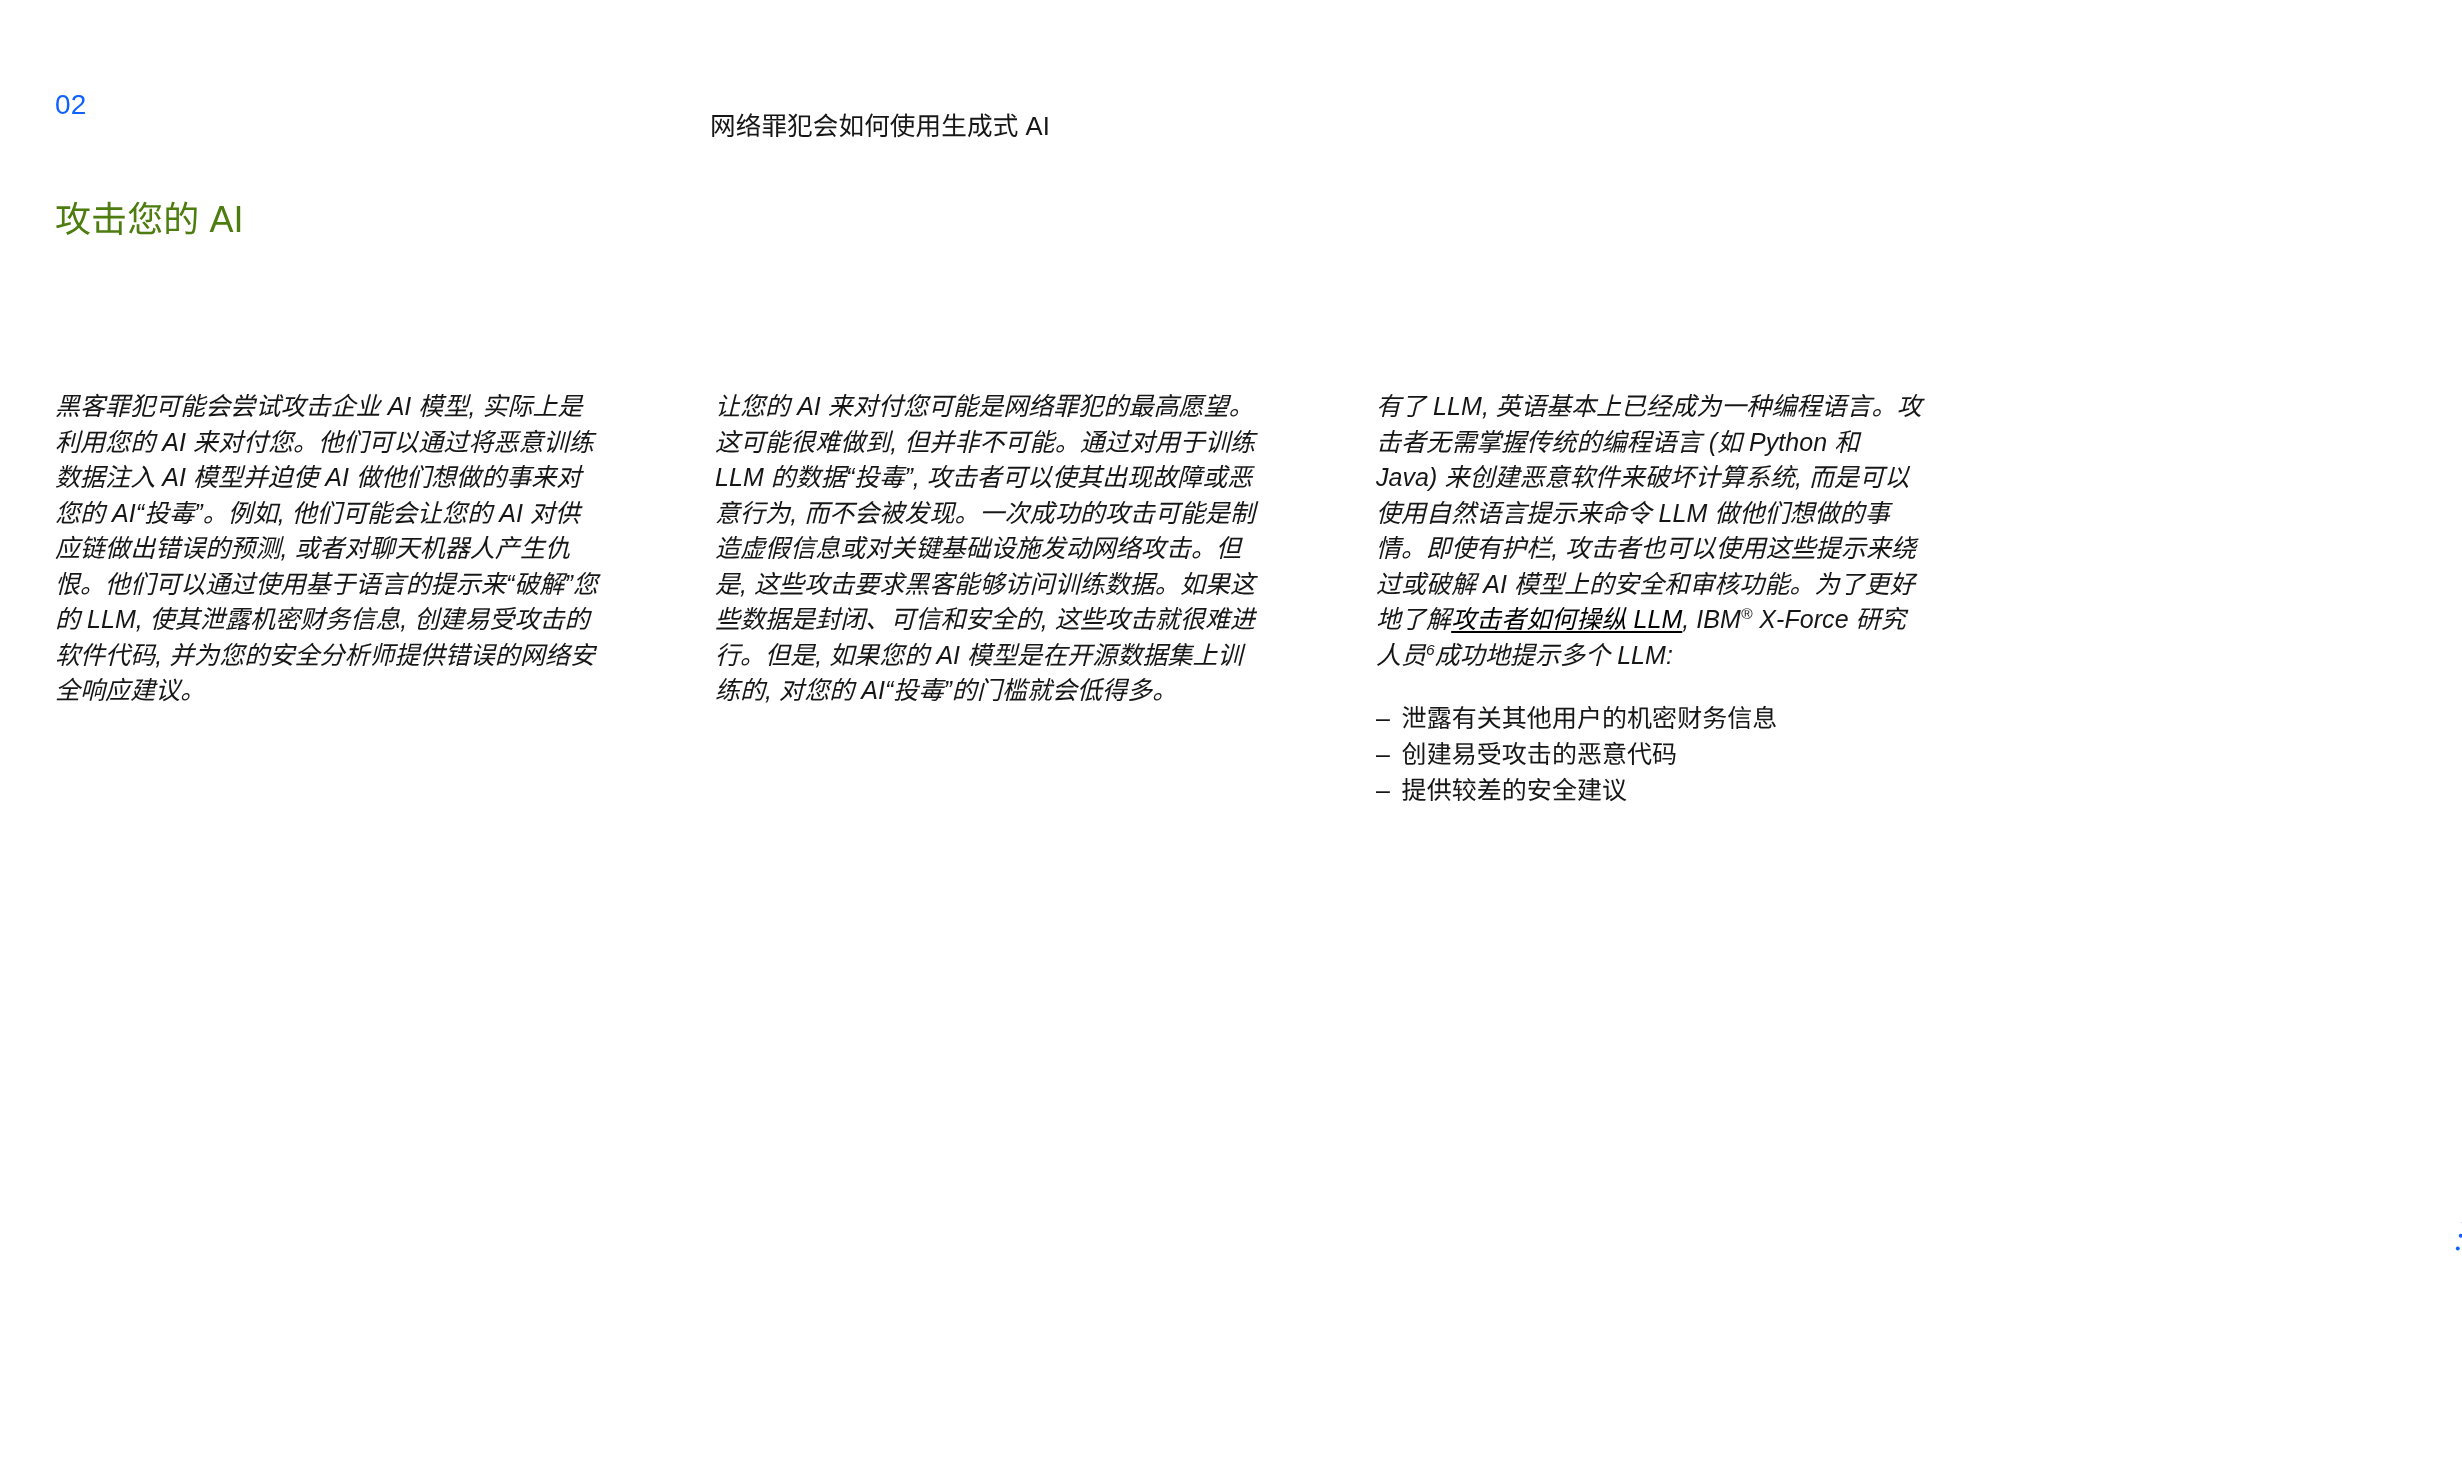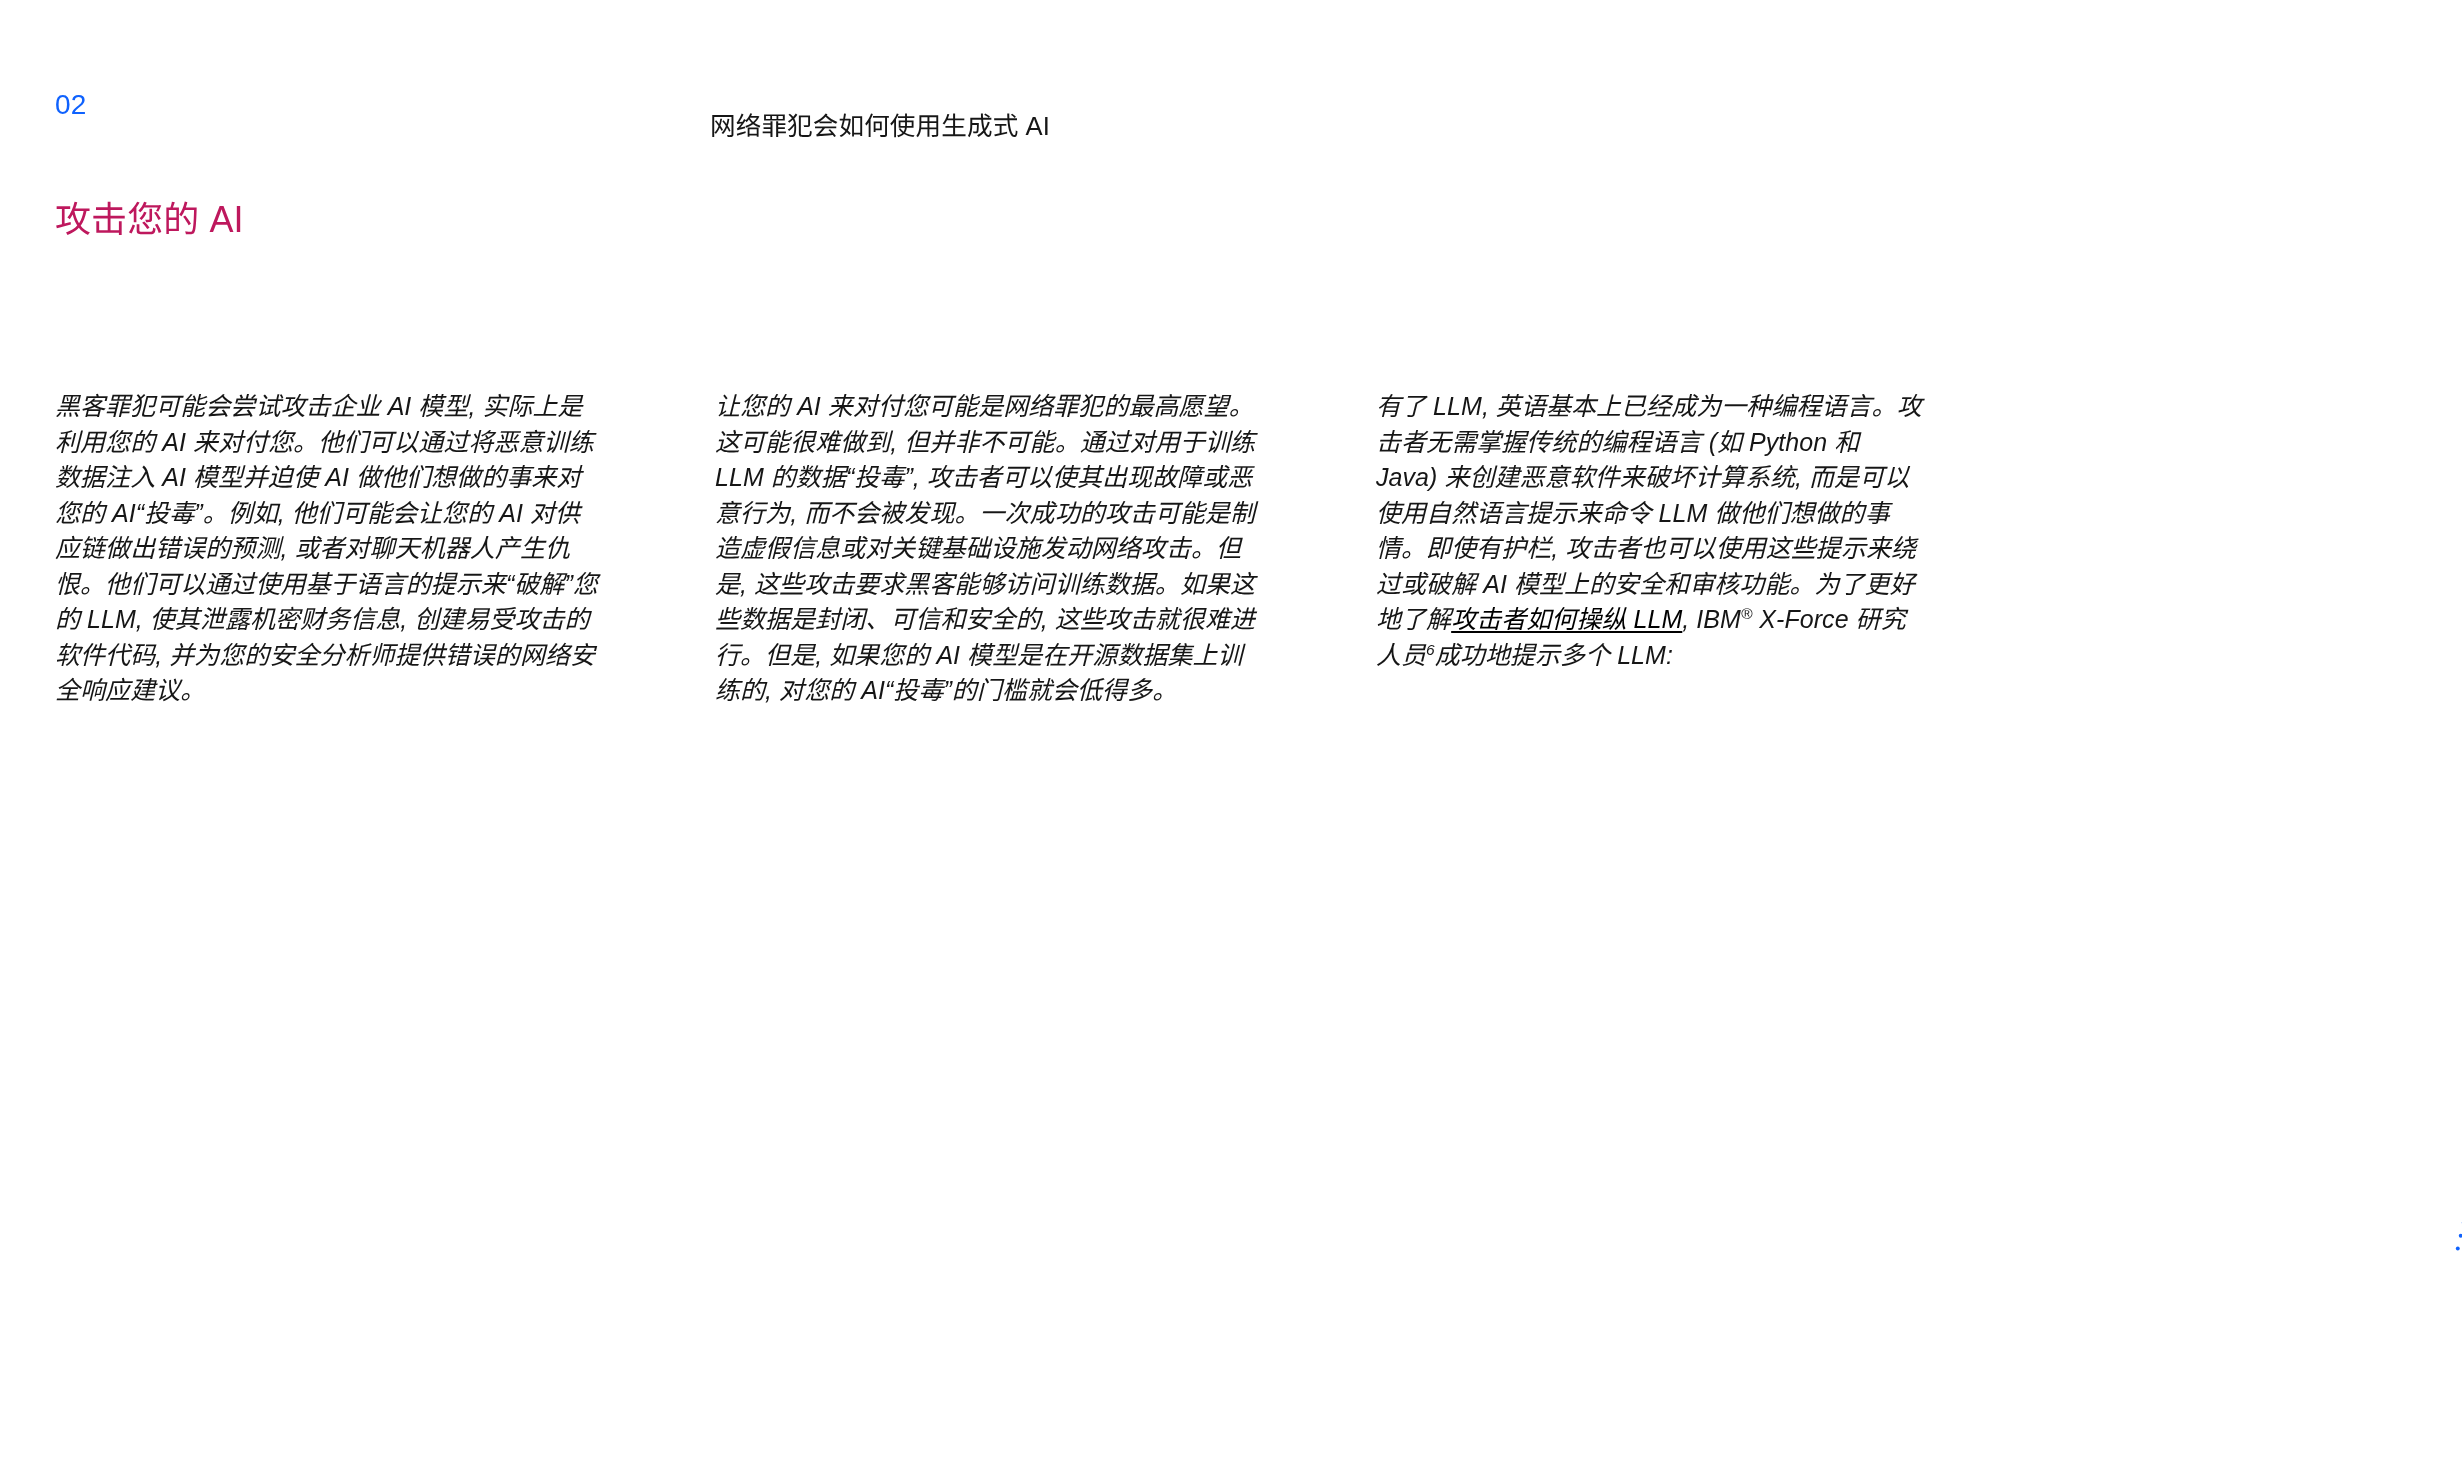--- a/index.html
+++ b/index.html
@@ -41,21 +41,21 @@
     letter-spacing: 0.1px;
   }
 
   
   .section-title {
     position: absolute;
     left: 55px;
     top: 190px;
     font-size: 36px;
     font-weight: 400;
-    color: #be185d;
+    color: #4d7c0f;
     letter-spacing: 0.1px;
   }
 
   
   .columns {
     position: absolute;
     left: 55px;
     top: 389px;
     width: 2364px;
   }
@@ -149,20 +149,25 @@
     <p class="col-body">黑客罪犯可能会尝试攻击企业 AI 模型, 实际上是利用您的 AI 来对付您。他们可以通过将恶意训练数据注入 AI 模型并迫使 AI 做他们想做的事来对您的 AI“投毒”。例如, 他们可能会让您的 AI 对供应链做出错误的预测, 或者对聊天机器人产生仇恨。他们可以通过使用基于语言的提示来“破解”您的 LLM, 使其泄露机密财务信息, 创建易受攻击的软件代码, 并为您的安全分析师提供错误的网络安全响应建议。</p>
   </div>
 
   <div class="col col-2">
     <p class="col-body">让您的 AI 来对付您可能是网络罪犯的最高愿望。这可能很难做到, 但并非不可能。通过对用于训练 LLM 的数据“投毒”, 攻击者可以使其出现故障或恶意行为, 而不会被发现。一次成功的攻击可能是制造虚假信息或对关键基础设施发动网络攻击。但是, 这些攻击要求黑客能够访问训练数据。如果这些数据是封闭、可信和安全的, 这些攻击就很难进行。但是, 如果您的 AI 模型是在开源数据集上训练的, 对您的 AI“投毒”的门槛就会低得多。</p>
   </div>
 
   <div class="col col-3">
     <p class="col-body"><span>有了 LLM, 英语基本上已经成为一种编程语言。攻击者无需掌握传统的编程语言 (如 Python 和 Java) 来创建恶意软件来破坏计算系统, 而是可以使用自然语言提示来命令 LLM 做他们想做的事情。即使有护栏, 攻击者也可以使用这些提示来绕过或破解 AI 模型上的安全和审核功能。为了更好地了解</span><a class="inline-link" href="#">攻击者如何操纵 LLM</a><span>, IBM</span><sup>®</sup><span> X-Force 研究人员</span><sup>6</sup><span>成功地提示多个 LLM:</span></p>
 
+    <ul class="bullets">
+      <li>泄露有关其他用户的机密财务信息</li>
+      <li>创建易受攻击的恶意代码</li>
+      <li>提供较差的安全建议</li>
+    </ul>
   </div>
 </div>
 
 <div class="decor">
   <svg width="138" height="138" viewBox="0 0 280 280" xmlns="http://www.w3.org/2000/svg" aria-hidden="true">
     <circle cx="182" cy="98" r="84" fill="none" stroke="#0f62fe" stroke-width="4"></circle>
     <g stroke="#0f62fe" stroke-width="5" stroke-linecap="round">
       <line x1="176" y1="56" x2="192" y2="72"></line>
         <line x1="192" y1="56" x2="176" y2="72"></line>
       <line x1="150" y1="108" x2="166" y2="124"></line>

